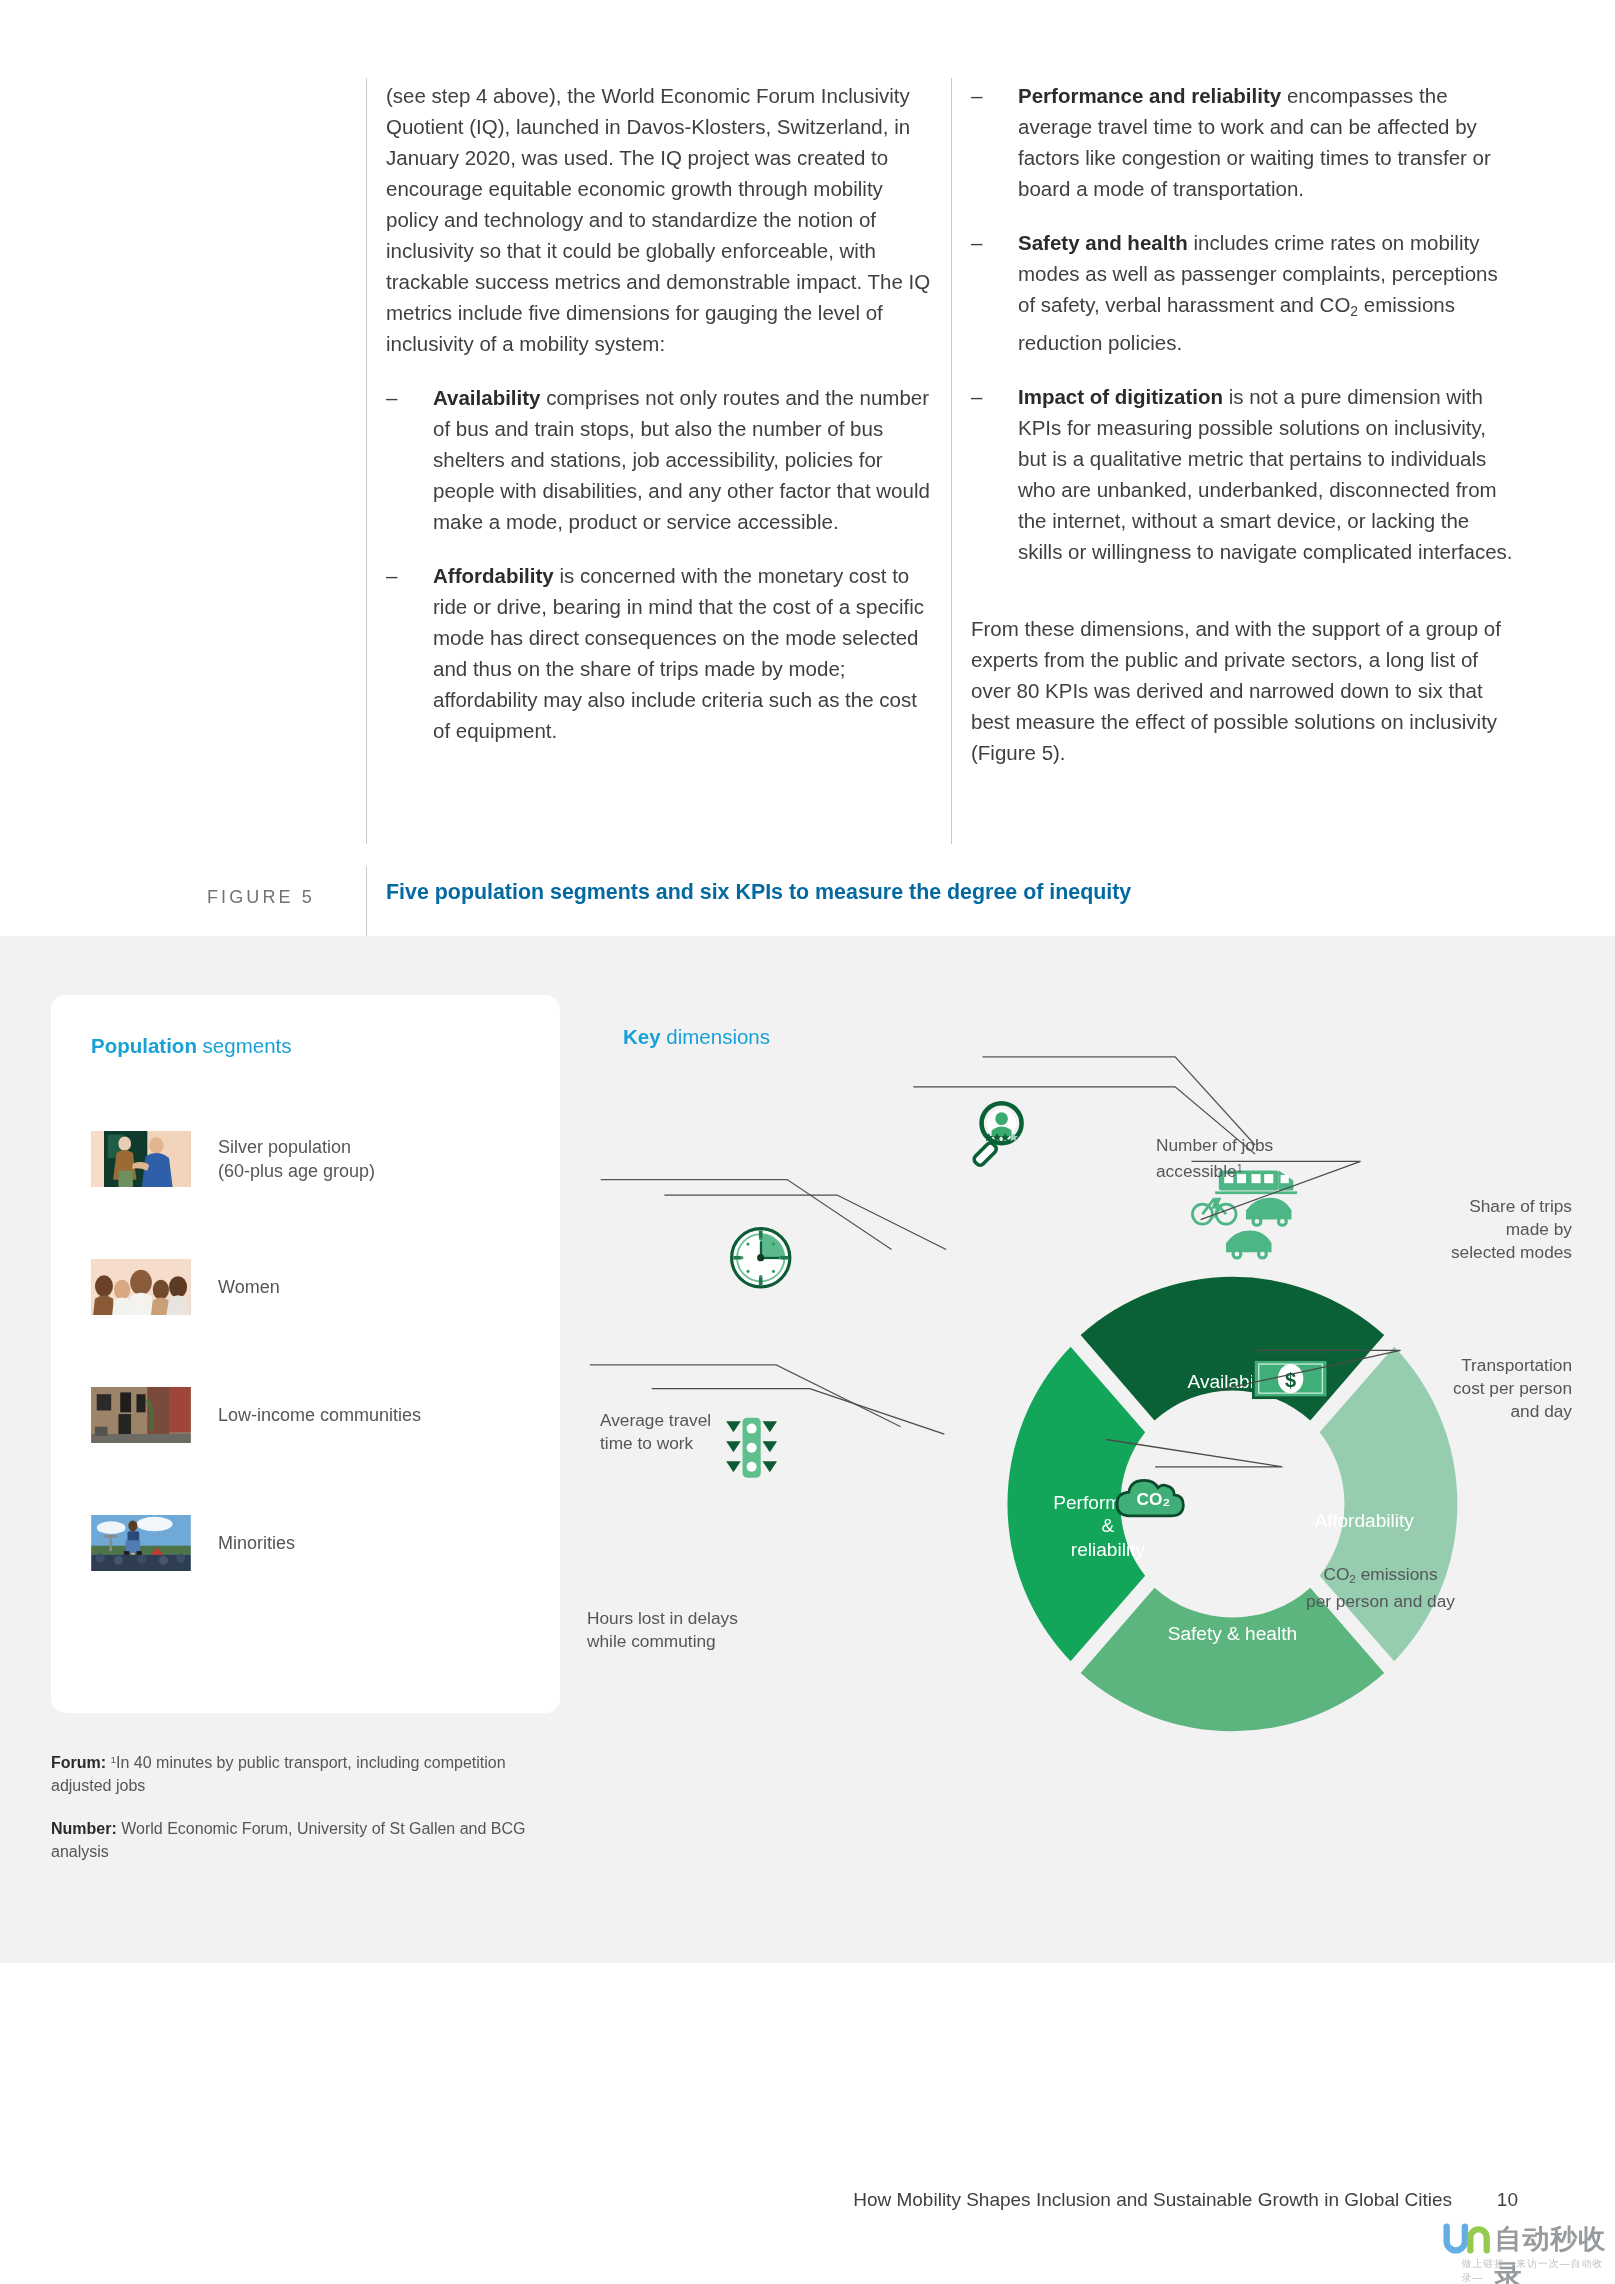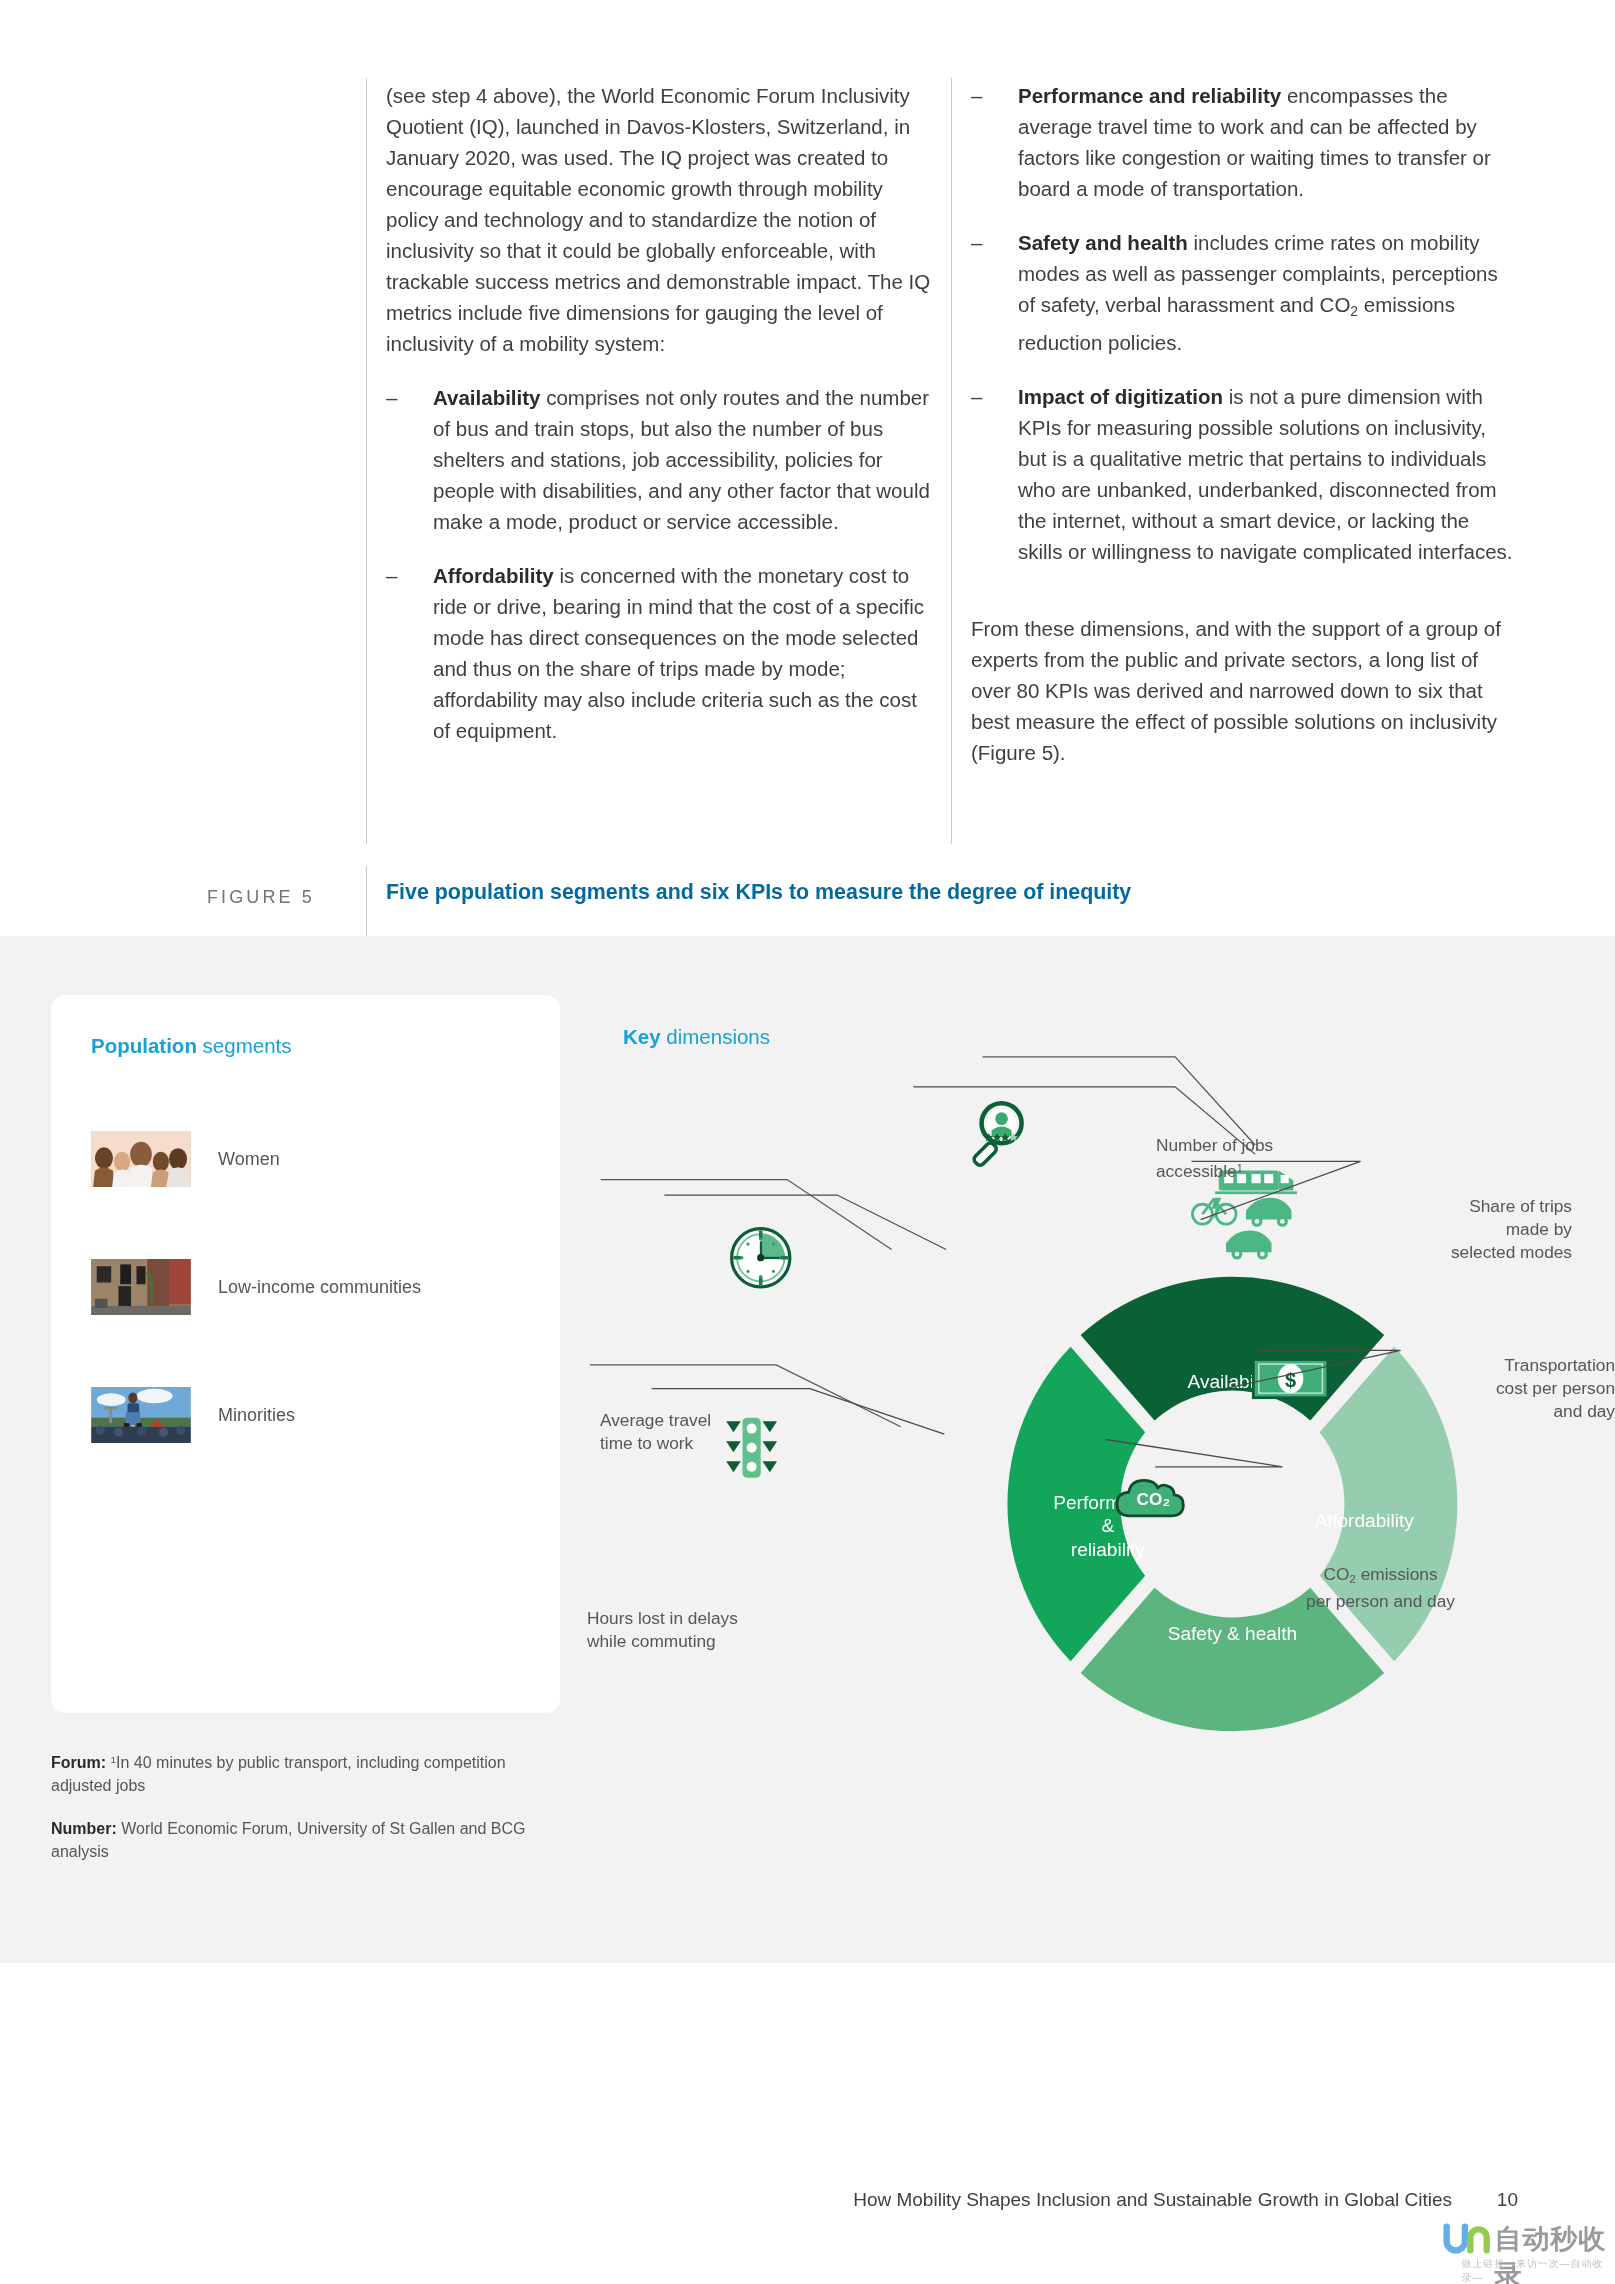--- a/index.html
+++ b/index.html
@@ -162,20 +162,38 @@
 <div class="fig-band">
 
   <div class="card">
     <div class="card-title">
       <b>Population</b><span> segments</span>
     </div>
 
     <div class="seg-list">
 
 
+      <div class="seg-row">
+        <div class="seg-thumb">
+          <svg width="100" height="56" viewBox="0 0 110 62">
+            <rect width="110" height="62" fill="#f2d3bc"></rect>
+            <rect x="14" y="0" width="48" height="62" fill="#103a2c"></rect>
+            <rect x="18" y="4" width="18" height="26" fill="#1d5e44"></rect>
+            <ellipse cx="37" cy="14" rx="7" ry="8" fill="#e8cdb2"></ellipse>
+            <path d="M28 24 q8 -6 18 0 l4 30 h-26z" fill="#9a6b35"></path>
+            <rect x="30" y="44" width="16" height="18" fill="#6e8f5e"></rect>
+            <ellipse cx="72" cy="16" rx="8" ry="9" fill="#e0b58f"></ellipse>
+            <path d="M60 28 q14 -8 26 2 l4 32 h-34z" fill="#2f5fa8"></path>
+            <path d="M46 36 q12 -4 18 2 l-2 6 q-10 -4 -17 -2z" fill="#e0b58f"></path>
+            <rect x="0" y="0" width="14" height="62" fill="#f7ddc8"></rect>
+          </svg>
+        </div>
+        <div class="seg-label" style="white-space:pre-line">Silver population
+(60-plus age group)</div>
+      </div>
 
       <div class="seg-row">
         <div class="seg-thumb">
           <svg width="100" height="56" viewBox="0 0 110 62">
             <rect width="110" height="62" fill="#f6ddcb"></rect>
             <g>
               <ellipse cx="14" cy="30" rx="10" ry="12" fill="#6b4227"></ellipse>
               <path d="M4 44 q10 -8 20 0 l2 18 h-24z" fill="#8a5a37"></path>
               <ellipse cx="34" cy="34" rx="9" ry="11" fill="#d7a882"></ellipse>
               <path d="M25 46 q9 -7 18 0 l2 16 h-22z" fill="#f2f2ef"></path>
@@ -398,21 +416,21 @@
     <span>Number of jobs</span><br>
     <span>accessible</span><sup>1</sup>
   </div>
 
   <div class="lbl r" style="left:1336px;top:259px;width:236px;">
     <span>Share of trips</span><br>
     <span>made by</span><br>
     <span>selected modes</span>
   </div>
 
-  <div class="lbl r" style="left:1370px;top:418px;width:245px;">
+  <div class="lbl r" style="left:1327px;top:418px;width:245px;">
     <span>Transportation</span><br>
     <span>cost per person</span><br>
     <span>and day</span>
   </div>
 
   <div class="lbl" style="left:1253px;top:627px;width:255px;text-align:center;">
     <span>CO</span><sub>2</sub><span> emissions</span><br>
     <span>per person and day</span>
   </div>
 

